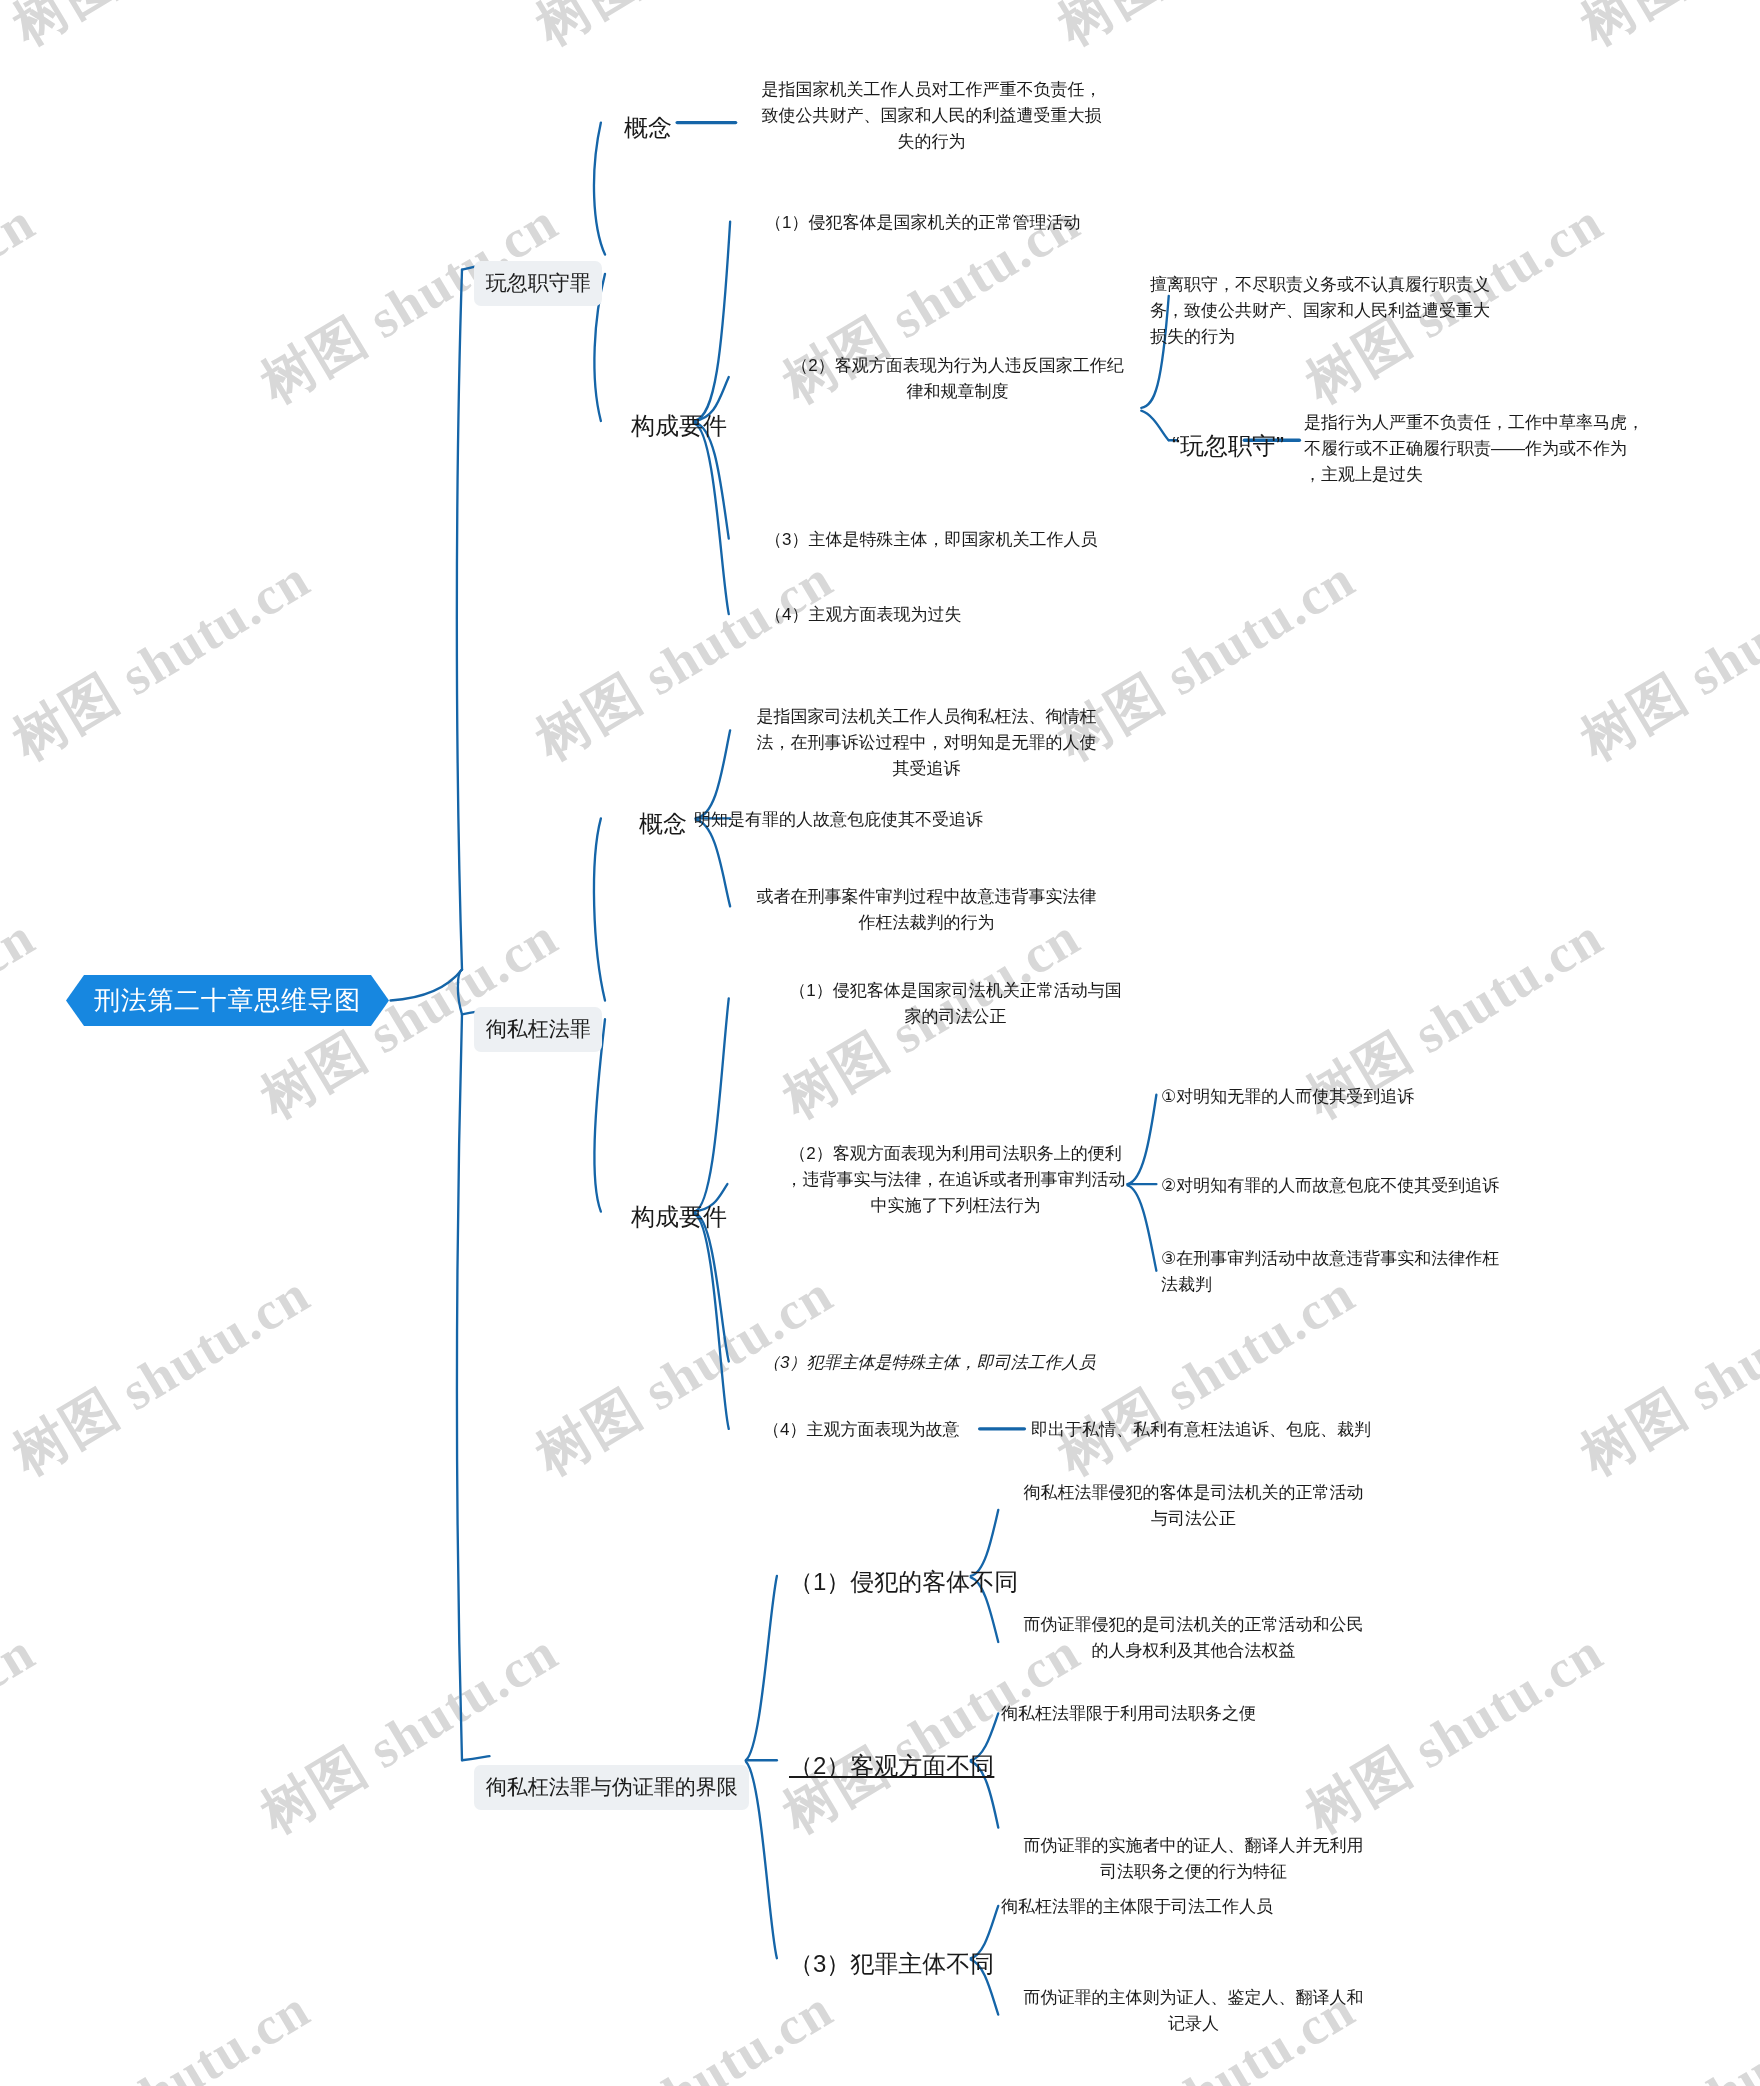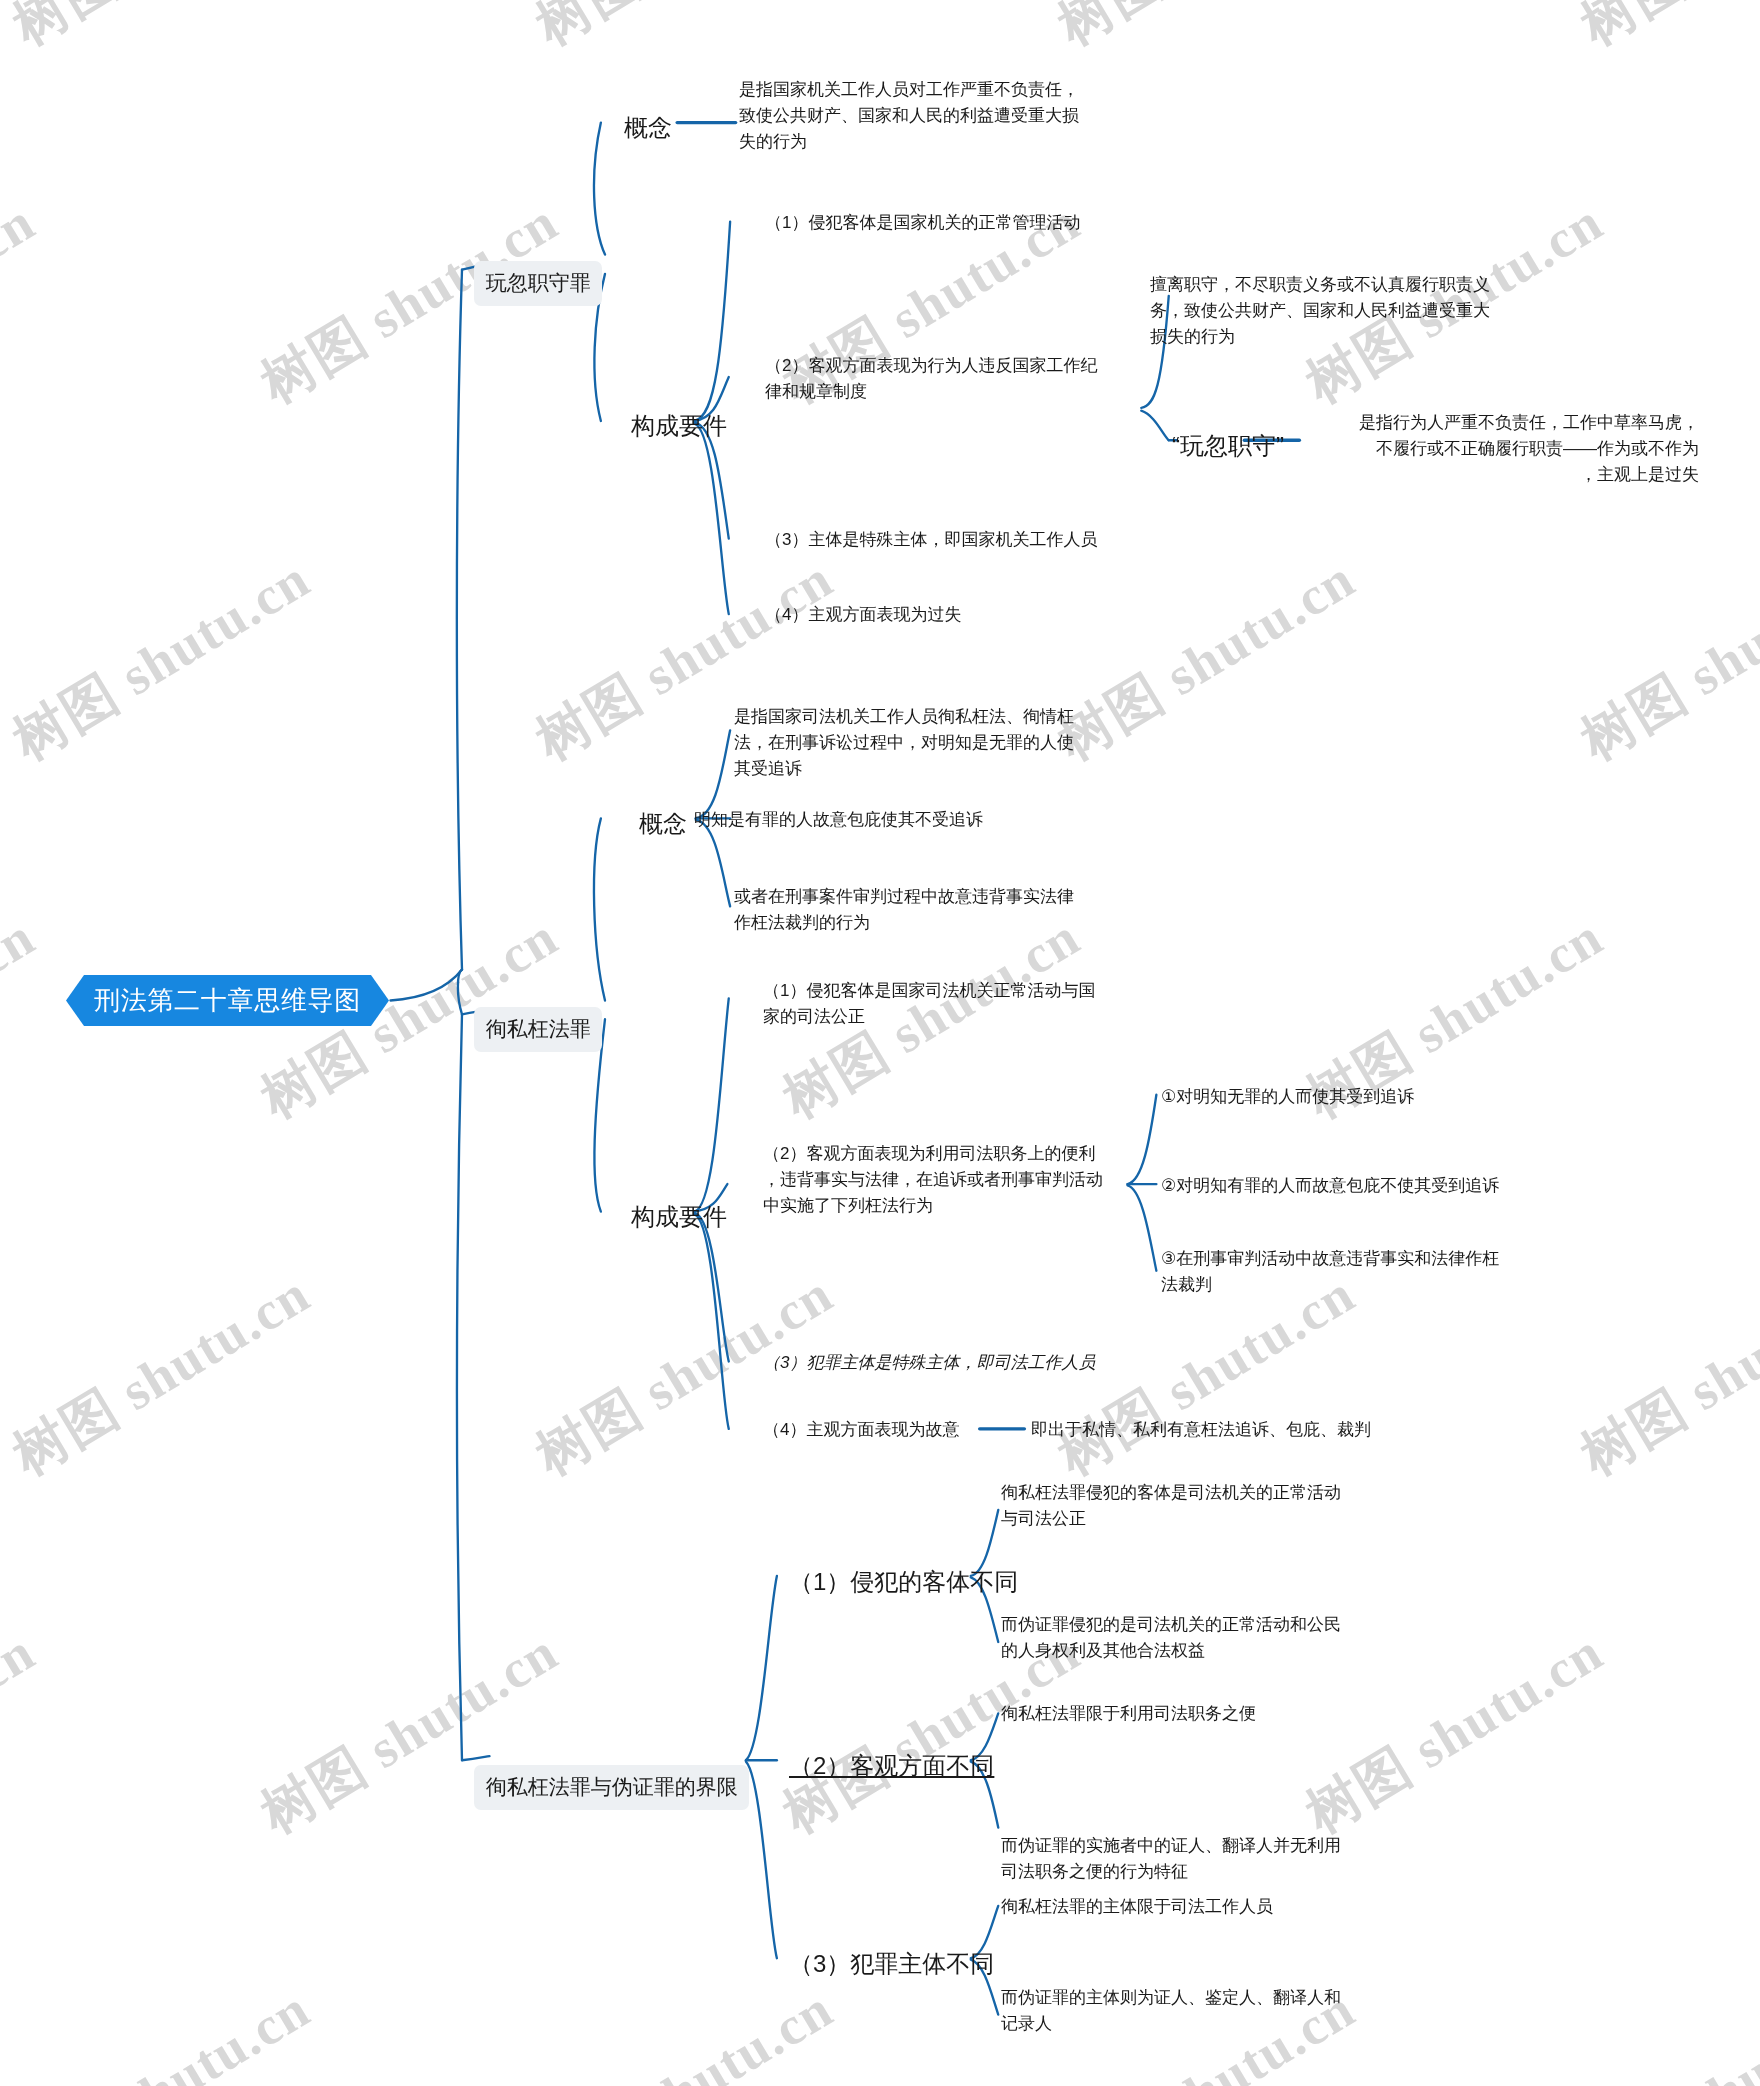--- a/index.html
+++ b/index.html
@@ -72,21 +72,21 @@
     white-space:nowrap;
   }
   .lvl2{
     font-size:24px;
     white-space:nowrap;
   }
   .leaf{
     font-size:17px;
     line-height:1.52;
   }
-  .leaf.wrap2{width:385px;}
+  .leaf.wrap2{width:385px;text-align:center;}
   .leaf.wrap3{width:395px;}
 </style>
 </head>
 <body>
 
 <div id="stage">
 
   <div id="watermarks">
       <div class="wm" style="color: rgb(216, 216, 216); left: 0px; top: 0px;">树图 shutu.cn</div>
       <div class="wm" style="color: rgb(216, 216, 216); left: 523px; top: 0px;">树图 shutu.cn</div>
@@ -195,21 +195,21 @@
   <div class="node leaf" style="left:765px;top:210px;">（1）侵犯客体是国家机关的正常管理活动</div>
 
   <div class="node leaf wrap2" style="left:765px;top:353px;">（2）客观方面表现为行为人违反国家工作纪
 律和规章制度</div>
 
   <div class="node leaf wrap3" style="left:1150px;top:272px;">擅离职守，不尽职责义务或不认真履行职责义
 务，致使公共财产、国家和人民利益遭受重大
 损失的行为</div>
 
   <div class="node lvl2" style="left:1172px;top:428px;" style2="">“玩忽职守”</div>
-  <div class="node leaf wrap3" style="left:1304px;top:410px;text-align:right;">是指行为人严重不负责任，工作中草率马虎，
+  <div class="node leaf wrap3" style="left:1304px;top:410px;">是指行为人严重不负责任，工作中草率马虎，
 不履行或不正确履行职责——作为或不作为
 ，主观上是过失</div>
 
   <div class="node leaf" style="left:765px;top:527px;">（3）主体是特殊主体，即国家机关工作人员</div>
   <div class="node leaf" style="left:765px;top:602px;">（4）主观方面表现为过失</div>
 
   <div class="node" style="left:474px;top:990px;">
     <span class="lvl1">徇私枉法罪</span>
   </div>
 

